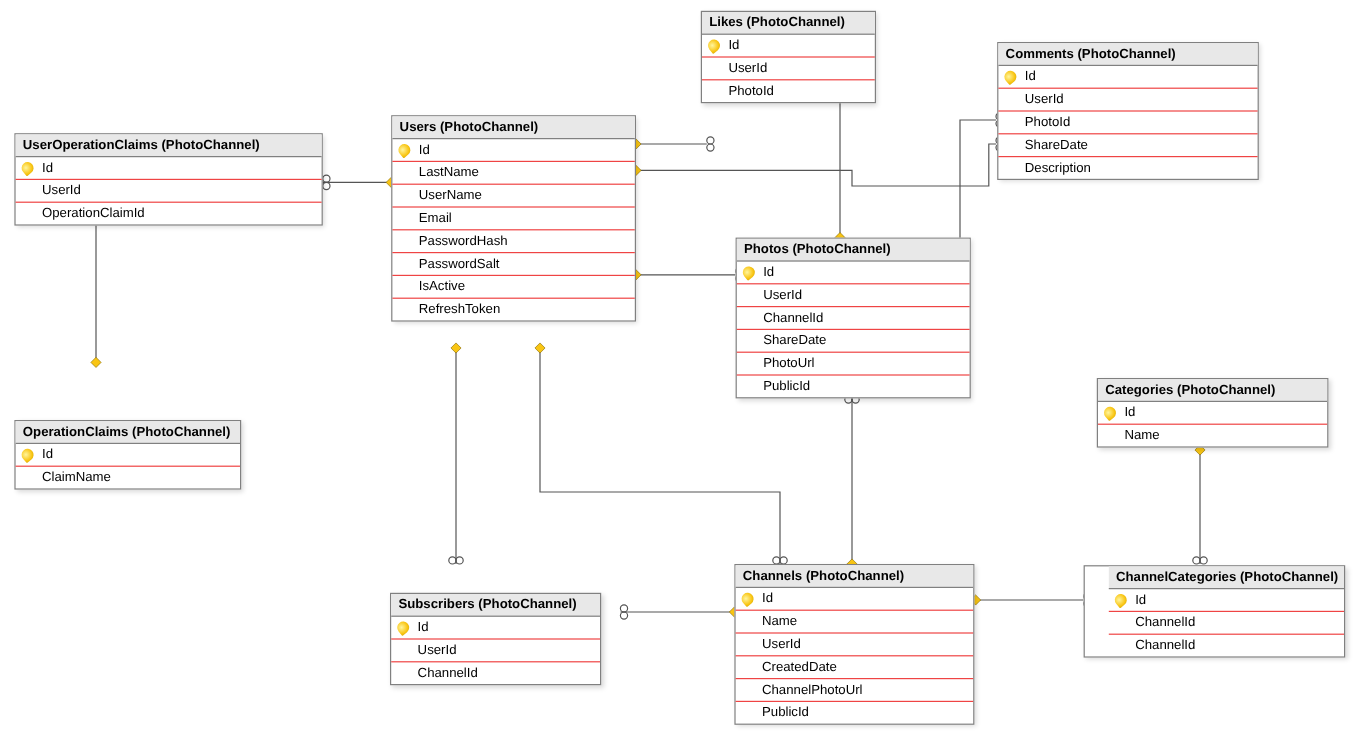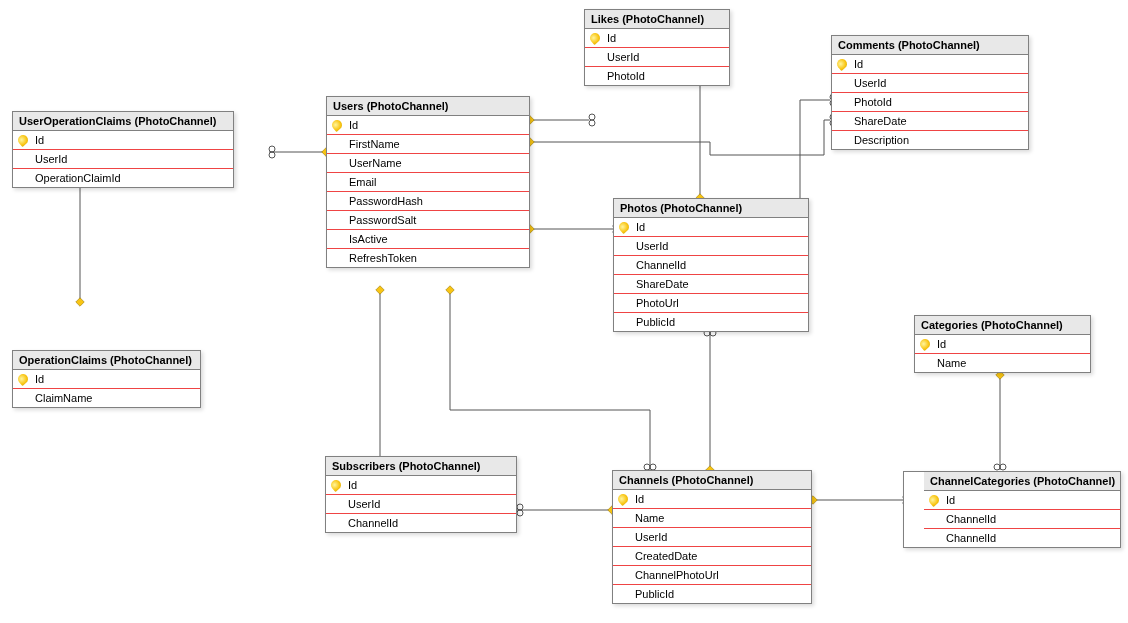--- a/index.html
+++ b/index.html
@@ -154,89 +154,89 @@
         <circle cx="906" cy="497" r="3"></circle>
         <circle cx="906" cy="503" r="3"></circle>
       </g>
     <g class="endpt-inf">
         <circle cx="997" cy="467" r="3"></circle>
         <circle cx="1003" cy="467" r="3"></circle>
       </g>
   </g>
 </svg>
 
-<div class="table" style="left:12px; top:111px; width:222px;">
+<div class="table" style="left:12px; top:111px; width:257px;">
   <div class="table-header">UserOperationClaims (PhotoChannel)</div>
   <div class="row pk">Id</div>
   <div class="row">UserId</div>
   <div class="row">OperationClaimId</div>
 </div>
 
 <div class="table" style="left:12px; top:302px; width:189px;margin-top:48px;">
   <div class="table-header">OperationClaims (PhotoChannel)</div>
   <div class="row pk">Id</div>
   <div class="row">ClaimName</div>
 </div>
 
 <div class="table" style="left:326px; top:96px; width:204px;">
   <div class="table-header">Users (PhotoChannel)</div>
   <div class="row pk">Id</div>
-  <div class="row">FirstName</div>
+  <div class="row">LastName</div>
   <div class="row">UserName</div>
   <div class="row">Email</div>
   <div class="row">PasswordHash</div>
   <div class="row">PasswordSalt</div>
   <div class="row">IsActive</div>
   <div class="row">RefreshToken</div>
 </div>
 
 <div class="table" style="left:584px; top:9px; width:146px;">
   <div class="table-header">Likes (PhotoChannel)</div>
   <div class="row pk">Id</div>
   <div class="row">UserId</div>
   <div class="row">PhotoId</div>
 </div>
 
-<div class="table" style="left:831px; top:35px; width:198px;">
+<div class="table" style="left:831px; top:35px; width:218px;">
   <div class="table-header">Comments (PhotoChannel)</div>
   <div class="row pk">Id</div>
   <div class="row">UserId</div>
   <div class="row">PhotoId</div>
   <div class="row">ShareDate</div>
   <div class="row">Description</div>
 </div>
 
 <div class="table" style="left:613px; top:198px; width:196px;">
   <div class="table-header">Photos (PhotoChannel)</div>
   <div class="row pk">Id</div>
   <div class="row">UserId</div>
   <div class="row">ChannelId</div>
   <div class="row">ShareDate</div>
   <div class="row">PhotoUrl</div>
   <div class="row">PublicId</div>
 </div>
 
-<div class="table" style="left:325px; top:456px; width:192px;">
+<div class="table" style="left:325px; top:494px; width:176px;">
   <div class="table-header">Subscribers (PhotoChannel)</div>
   <div class="row pk">Id</div>
   <div class="row">UserId</div>
   <div class="row">ChannelId</div>
 </div>
 
 <div class="table" style="left:612px; top:470px; width:200px;">
   <div class="table-header">Channels (PhotoChannel)</div>
   <div class="row pk">Id</div>
   <div class="row">Name</div>
   <div class="row">UserId</div>
   <div class="row">CreatedDate</div>
   <div class="row">ChannelPhotoUrl</div>
   <div class="row">PublicId</div>
 </div>
 
-<div class="table" style="left:914px; top:315px; width:177px;">
+<div class="table" style="left:914px; top:315px; width:193px;">
   <div class="table-header">Categories (PhotoChannel)</div>
   <div class="row pk">Id</div>
   <div class="row">Name</div>
 </div>
 
 <div class="table" style="left:903px; top:471px; width:218px;padding-left:20px;">
   <div class="table-header">ChannelCategories (PhotoChannel)</div>
   <div class="row pk">Id</div>
   <div class="row">ChannelId</div>
   <div class="row">ChannelId</div>

